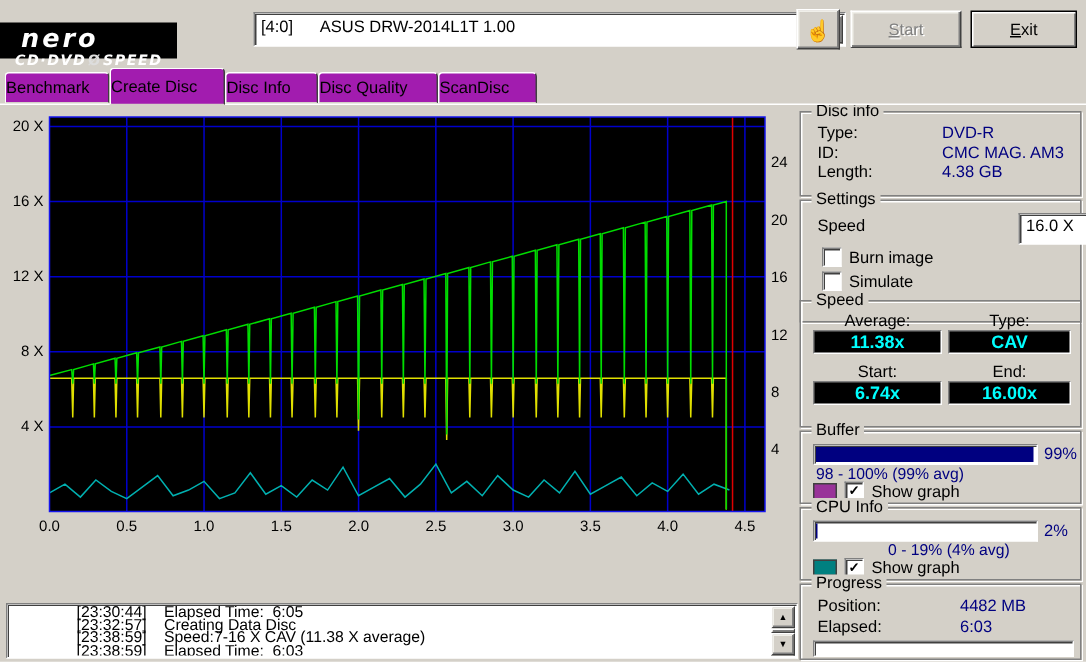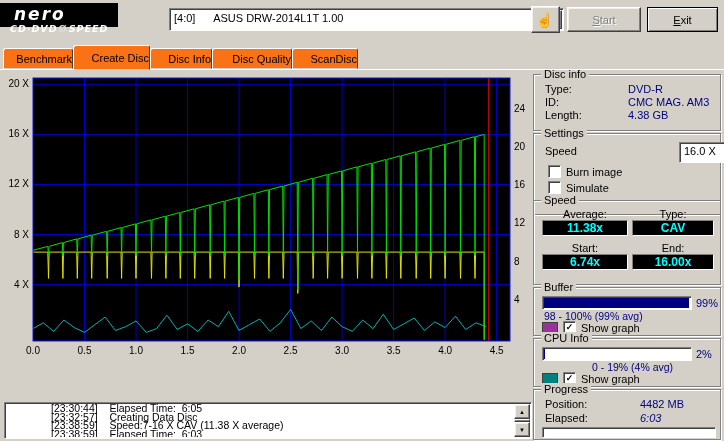--- a/index.html
+++ b/index.html
@@ -1,41 +1,41 @@
 <!DOCTYPE html>
 <html><head>
 <meta charset="utf-8">
 <style>
   html,body{margin:0;padding:0;}
   .win{position:relative;width:724px;height:441px;background:#d4d0c8;
        font-family:"Liberation Sans",sans-serif;font-size:11px;color:#000;overflow:hidden;}
   .abs{position:absolute;}
 
   
-  .logo{left:0;top:3px;width:118px;height:24px;background:#000;color:#fff;padding-top:2px;box-sizing:border-box;}
+  .logo{left:0;top:15px;width:118px;height:24px;background:#000;color:#fff;padding-top:2px;box-sizing:border-box;}
   .logo1{font:bold italic 17px "DejaVu Sans",sans-serif;letter-spacing:2px;padding-left:14px;line-height:18px;}
   .logo2{font:bold italic 9.5px "DejaVu Sans",sans-serif;letter-spacing:1px;padding-left:10px;line-height:12px;white-space:nowrap;}
   .logo2 .disc{font-style:normal;padding:0 1px;color:#ddd;}
 
   .raised{background:#d4d0c8;border:1px solid;border-color:#ffffff #404040 #404040 #ffffff;
           box-shadow:inset -1px -1px 0 #808080,inset 1px 1px 0 #f0efe9;}
   .btn{display:flex;align-items:center;justify-content:center;cursor:default;}
   .btn.disabled{color:#808080;text-shadow:1px 1px 0 #fff;}
   .btn.default{border:1px solid #000;box-shadow:inset 1px 1px 0 #fff,inset -1px -1px 0 #808080;}
 
   .combo{background:#fff;border:1px solid;border-color:#808080 #ffffff #ffffff #808080;
          box-shadow:inset 1px 1px 0 #404040;margin-left:40px;}
   .combo-val{position:absolute;left:4px;top:3px;white-space:pre;}
   .combo-btn{position:absolute;right:1px;top:1px;bottom:1px;width:16px;display:flex;align-items:center;justify-content:center;}
   .arr{font-size:7px;line-height:1;}
 
   
-  .tab{position:absolute;top:48px;height:21px;background:#f97316;
+  .tab{position:absolute;top:48px;height:21px;background:#a21caf;
        border:1px solid;border-color:#ffffff #404040 #d4d0c8 #ffffff;border-radius:3px 3px 0 0;
-       display:flex;align-items:center;justify-content:flex-end;z-index:1;box-sizing:border-box;}
+       display:flex;align-items:center;justify-content:flex-start;z-index:1;box-sizing:border-box;}
   .tab.active{top:45px;height:25px;z-index:3;}
   .tabline{position:absolute;top:69px;left:0;width:724px;height:1px;background:#ffffff;z-index:2;}
 
   
   .chartwrap{left:4px;top:72px;width:524px;height:296px;}
   svg text{font-family:"Liberation Sans",sans-serif;}
 
   
   .group{position:absolute;left:533px;width:188px;border:1px solid #808080;
          box-shadow:inset 1px 1px 0 #ffffff,1px 1px 0 #ffffff;box-sizing:border-box;}
@@ -241,21 +241,21 @@
   </div>
 
   <div class="group" style="top:389px;height:51px;">
     <span class="legend">Progress</span>
     <div class="grow r1">
       <span class="glabel">Position:</span>
       <span class="gvalue navy" style="left:78px;">4482 MB</span>
     </div>
     <div class="grow r2" style="top:22px;">
       <span class="glabel">Elapsed:</span>
-      <span class="gvalue navy" style="left:78px;font-style:italic;">6:03</span>
+      <span class="gvalue navy" style="left:78px;">6:03</span>
     </div>
     <div class="pbar" style="left:8px;top:37px;width:172px;height:9px;"></div>
   </div>
 
   <div class="abs logbox">
     <div class="loglines">
       <div class="logline">[23:30:44]    Elapsed Time:  6:05</div>
       <div class="logline">[23:32:57]    Creating Data Disc</div>
       <div class="logline">[23:38:59]    Speed:7-16 X CAV (11.38 X average)</div>
       <div class="logline">[23:38:59]    Elapsed Time:  6:03</div>

